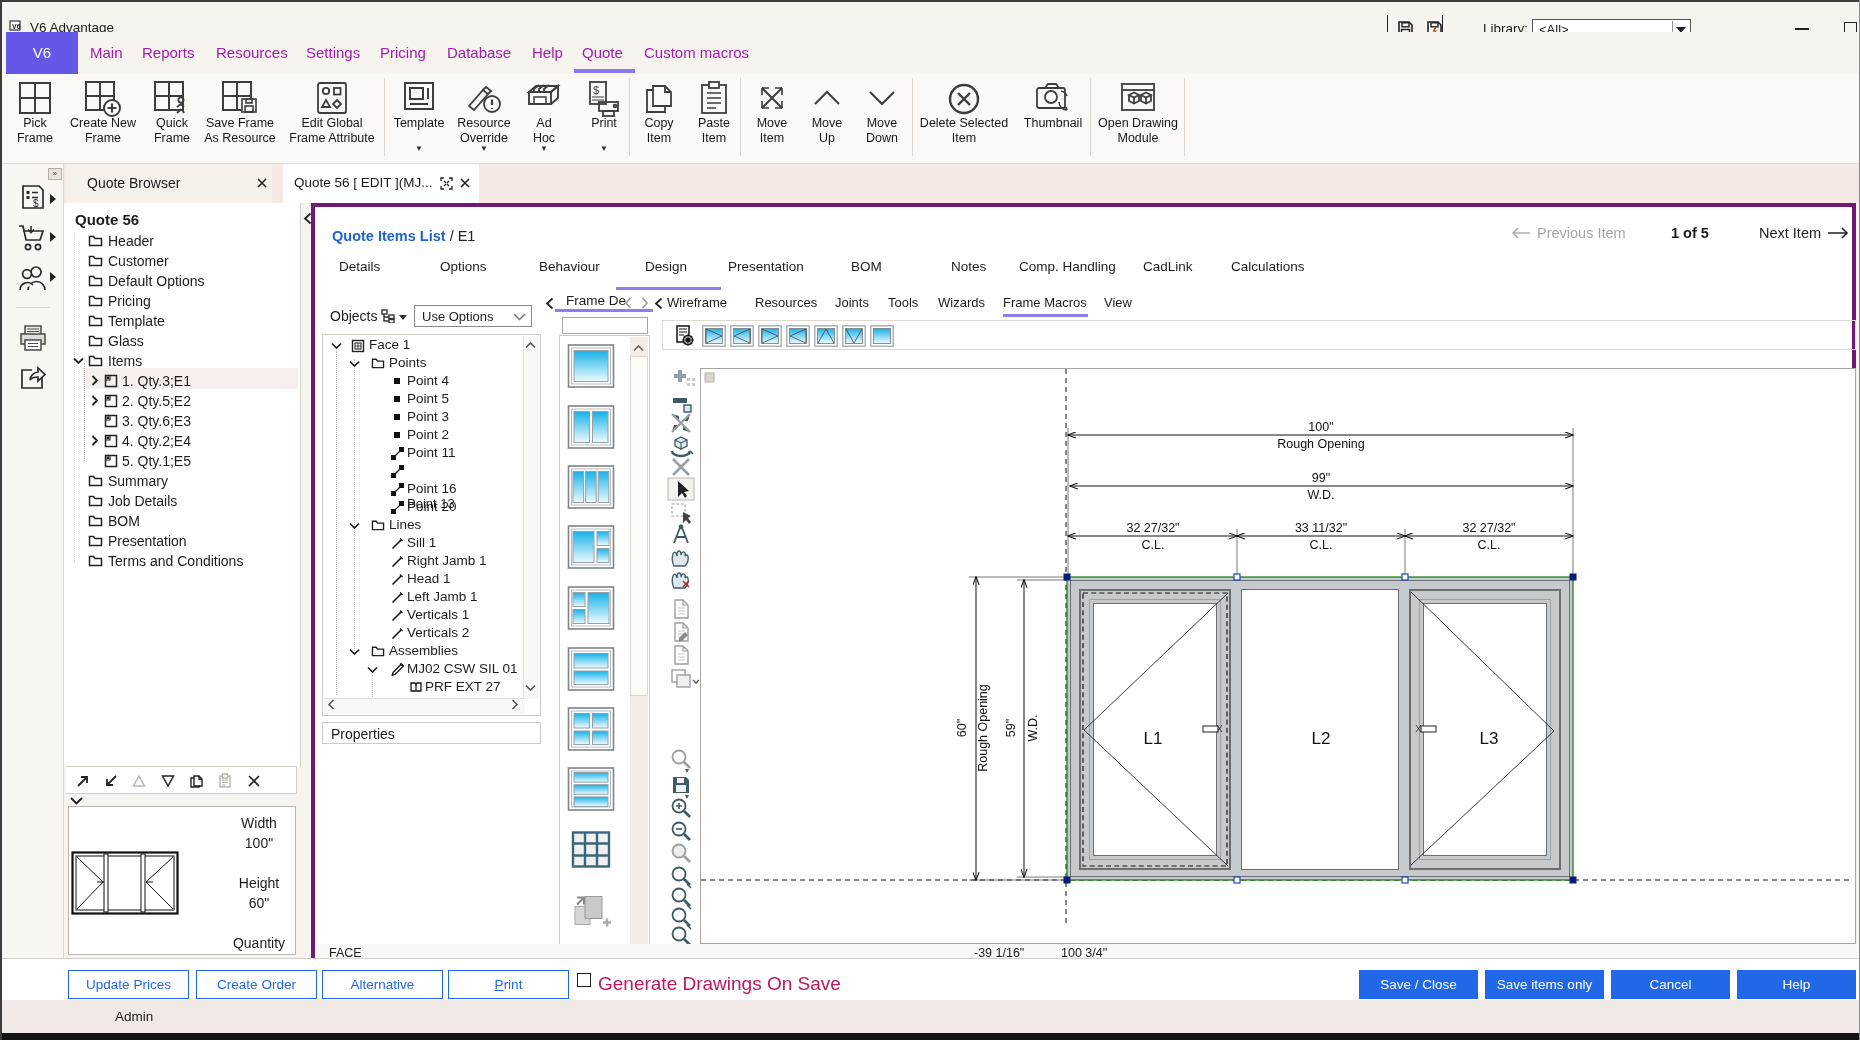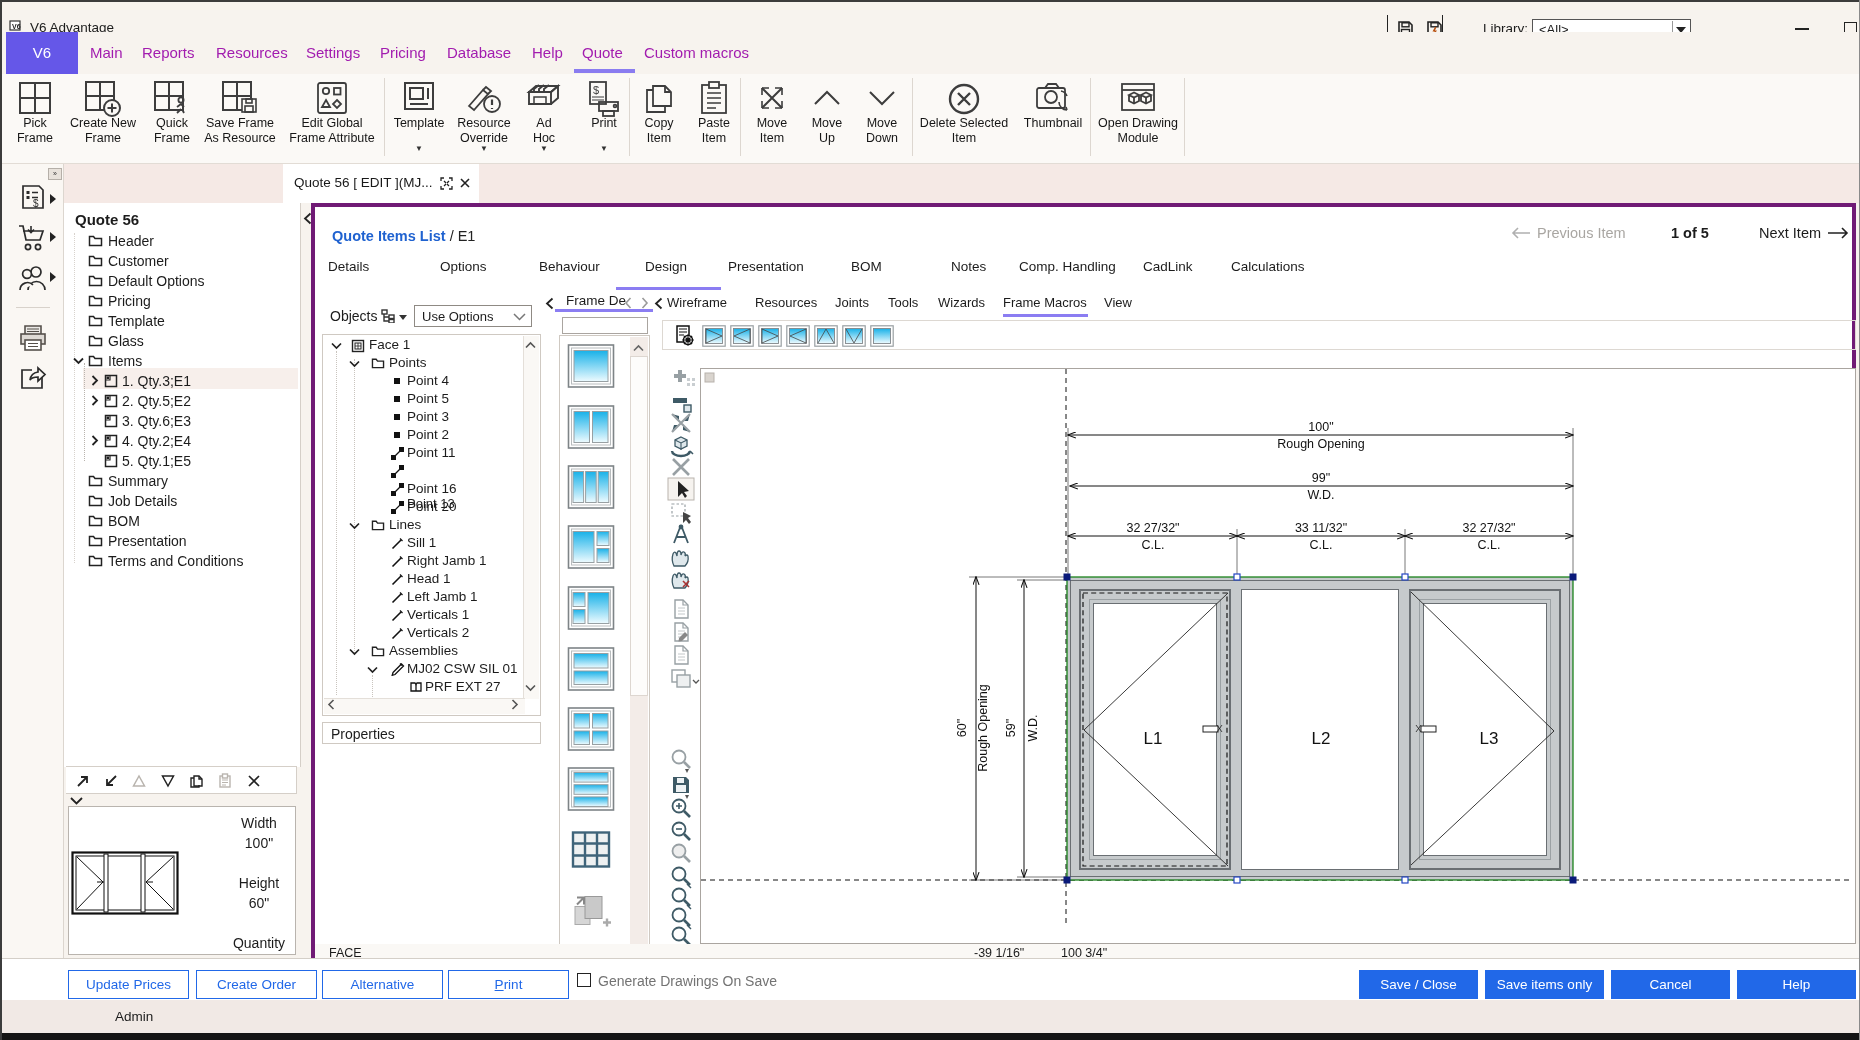--- a/index.html
+++ b/index.html
@@ -229,20 +229,26 @@
         <path d="M10 15 l5 -2.5 5 2.5 -5 2.5 z M10 15 v6 l5 2.5 5 -2.5 v-6"></path>
         <path d="M15 17.5 v6"></path>
         <path d="M22 15 l5 -2.5 5 2.5 -5 2.5 z M22 15 v6 l5 2.5 5 -2.5 v-6"></path>
         <path d="M27 17.5 v6"></path>
       </svg>
     <div class="rlabel">Open Drawing<br>Module</div>
   </div>
   <div class="rsep" style="left:1182px;"></div>
 </div>
 <div class="abs" id="tabstrip">
+  <div class="doctab" style="left:64px;width:206px;background:#f7f1ec;">
+    <span style="position:absolute;left:21px;top:11px;">Quote Browser</span>
+    <svg style="position:absolute;left:190px;top:13px;" width="12" height="12" viewBox="0 0 12 12" stroke="#222" stroke-width="1.6">
+        <path d="M2 2 l8 8 M10 2 l-8 8"></path>
+      </svg>
+  </div>
   <div class="doctab" style="left:281px;width:196px;">
     <span style="position:absolute;left:11px;top:11px;font-size:13.5px;">Quote 56 [ EDIT ](MJ...</span>
     <svg style="position:absolute;left:157px;top:13px;" width="13" height="13" viewBox="0 0 13 13" stroke="#222" stroke-width="1.3" fill="none">
         <path d="M1 4 V1 h3 M9 1 h3 v3 M12 9 v3 h-3 M4 12 H1 V9 M4 4 l2 2 M9 4 l-2 2 M4 9 l2 -2 M9 9 l-2 -2"></path>
       </svg>
     <svg style="position:absolute;left:176px;top:13px;" width="12" height="12" viewBox="0 0 12 12" stroke="#222" stroke-width="1.6">
         <path d="M2 2 l8 8 M10 2 l-8 8"></path>
       </svg>
   </div>
 </div>
@@ -432,21 +438,21 @@
   <svg class="abs" style="left:1196px;top:19px;" width="20" height="14" viewBox="0 0 20 14" fill="none" stroke="#b0b0b0" stroke-width="1.6">
       <path d="M19 7 H2 M7 2 L2 7 l5 5"></path>
     </svg>
   <span class="abs" style="left:1222px;top:18px;font-size:14.5px;color:#a9a6a2;">Previous Item</span>
   <span class="abs" style="left:1356px;top:18px;font-size:14.5px;font-weight:bold;">1 of 5</span>
   <span class="abs" style="left:1444px;top:18px;font-size:14.5px;">Next Item</span>
   <svg class="abs" style="left:1512px;top:19px;" width="22" height="14" viewBox="0 0 22 14" fill="none" stroke="#222" stroke-width="1.6">
       <path d="M1 7 H20 M15 2 l5 5 -5 5"></path>
     </svg>
   <div class="abs" style="left:0;top:52px;width:1545px;height:30px;font-size:13.5px;">
-    <span class="abs" style="left:13px;">Details</span>
+    <span class="abs" style="left:24px;">Details</span>
     <span class="abs" style="left:125px;">Options</span>
     <span class="abs" style="left:224px;">Behaviour</span>
     <span class="abs" style="left:330px;">Design</span>
     <span class="abs" style="left:413px;">Presentation</span>
     <span class="abs" style="left:536px;">BOM</span>
     <span class="abs" style="left:636px;">Notes</span>
     <span class="abs" style="left:704px;">Comp. Handling</span>
     <span class="abs" style="left:828px;">CadLink</span>
     <span class="abs" style="left:916px;">Calculations</span>
   </div>
@@ -926,21 +932,21 @@
     <span class="abs" style="left:659px;top:2px;">-39 1/16"</span>
     <span class="abs" style="left:746px;top:2px;">100 3/4"</span>
   </div>
 </div>
 <div class="abs" id="btnbar">
   <div class="wbtn" style="left:66px;width:121px;">Update Prices</div>
   <div class="wbtn" style="left:194px;width:121px;">Create Order</div>
   <div class="wbtn" style="left:320px;width:121px;">Alternative</div>
   <div class="wbtn" style="left:446px;width:121px;"><span style="text-decoration:underline;">P</span>rint</div>
   <div class="abs" style="left:575px;top:14px;width:14px;height:14px;border:1.6px solid #222;background:#fff;"></div>
-  <span class="abs" style="left:596px;top:14px;font-size:14px;color:#737373;">Generate Drawings On Save</span>
+  <span class="abs" style="left:596px;top:14px;font-size:19px;color:#be185d;">Generate Drawings On Save</span>
   <div class="bbtn" style="left:1357px;width:119px;">Save / Close</div>
   <div class="bbtn" style="left:1483px;width:119px;">Save items only</div>
   <div class="bbtn" style="left:1609px;width:119px;">Cancel</div>
   <div class="bbtn" style="left:1735px;width:119px;">Help</div>
 </div>
 <div class="abs" id="statusbar">
     <span style="position:absolute;left:113px;top:9px;">Admin</span>
   </div>
 <div class="abs" id="bottomline"></div>
 <div class="abs" id="leftline"></div>

